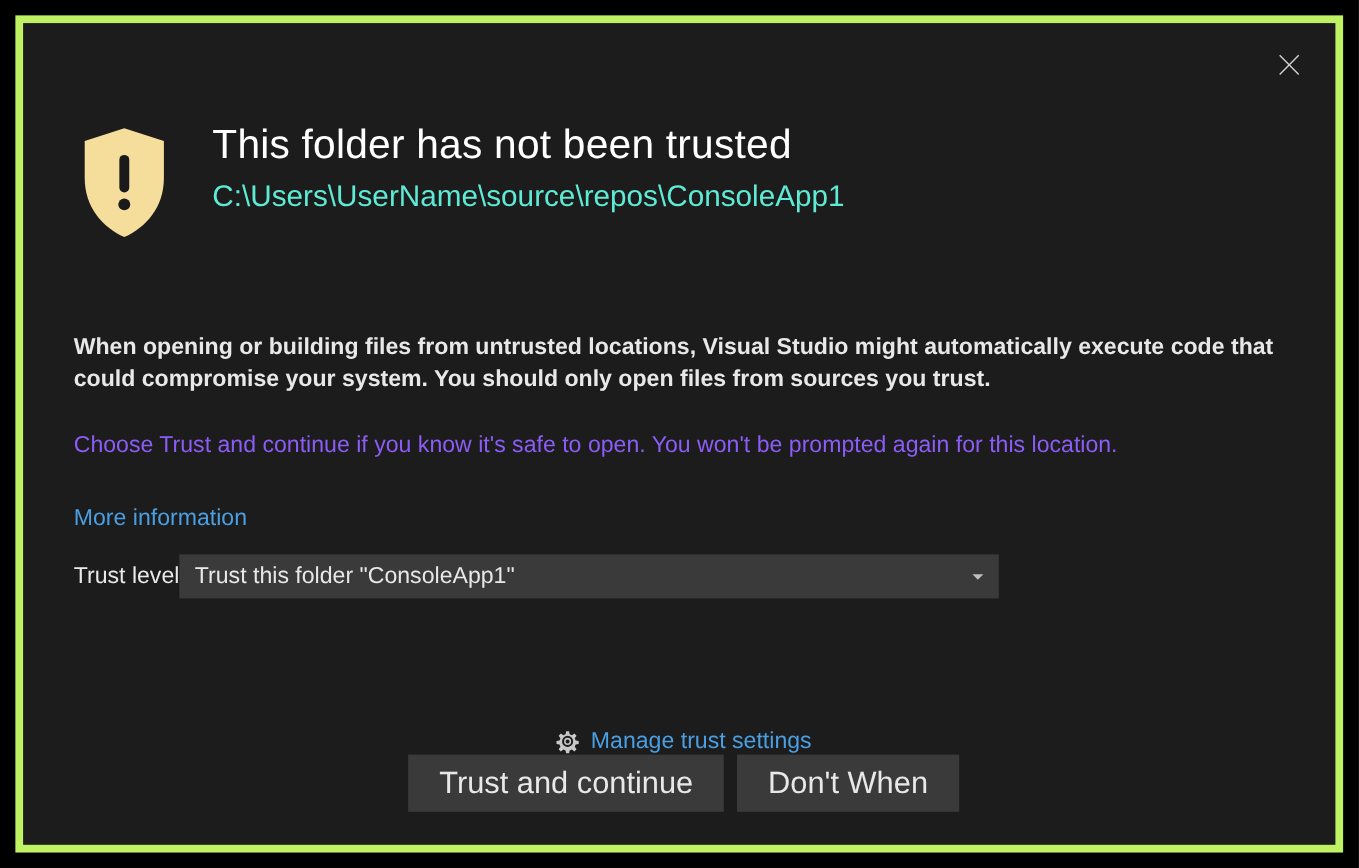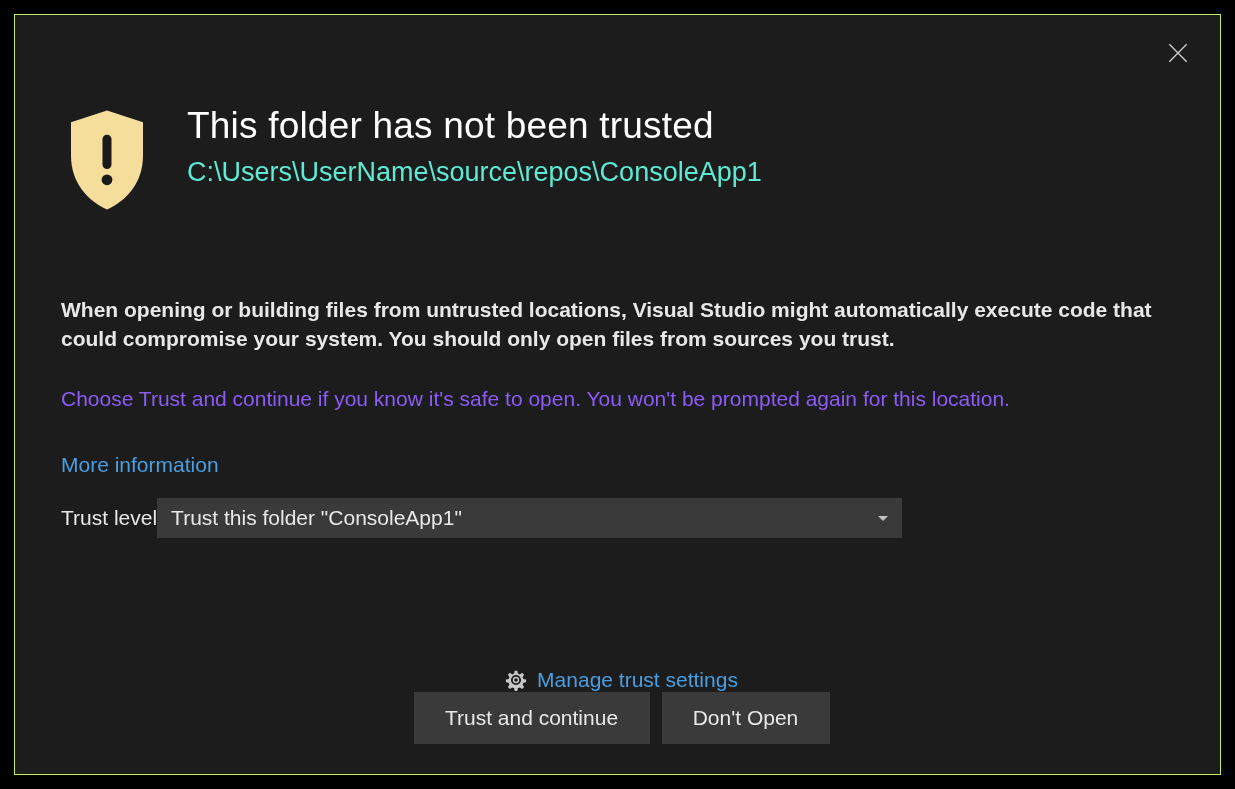--- a/index.html
+++ b/index.html
@@ -14,21 +14,21 @@
       font-family: "Segoe UI", -apple-system, BlinkMacSystemFont, sans-serif;
       color: #e0e0e0;
       display: flex;
       align-items: center;
       justify-content: center;
     }
     .dialog {
       background: #1c1c1c;
       width: 1207px;
       height: 761px;
-      border: 1px solid #bef264;
+      border: 7px solid #bef264;
       position: relative;
       padding: 0;
     }
     .close-button {
       position: absolute;
       top: 22px;
       right: 26px;
       width: 32px;
       height: 32px;
       cursor: pointer;
@@ -165,21 +165,21 @@
       color: #4a9fe3;
     }
     .footer-buttons {
       display: flex;
       gap: 12px;
     }
     .btn {
       background: #3a3a3a;
       border: none;
       color: #e8e8e8;
-      font-size: 21px;
+      font-size: 28px;
       font-weight: 400;
       font-family: inherit;
       cursor: pointer;
       height: 52px;
       padding: 0 28px;
       display: flex;
       align-items: center;
       justify-content: center;
     }
     .btn-primary {
@@ -233,17 +233,17 @@
       <span class="gear-icon">
         <svg viewBox="0 0 24 24">
           <path d="M12 8.5 A3.5 3.5 0 1 1 12 15.5 A3.5 3.5 0 1 1 12 8.5 M12 10 A2 2 0 1 0 12 14 A2 2 0 1 0 12 10 Z"></path>
           <path d="M13.5 2 L14 5 L16.2 5.9 L18.7 4.1 L20.9 6.3 L19.1 8.8 L20 11 L23 11.5 L23 14.5 L20 15 L19.1 17.2 L20.9 19.7 L18.7 21.9 L16.2 20.1 L14 21 L13.5 24 L10.5 24 L10 21 L7.8 20.1 L5.3 21.9 L3.1 19.7 L4.9 17.2 L4 15 L1 14.5 L1 11.5 L4 11 L4.9 8.8 L3.1 6.3 L5.3 4.1 L7.8 5.9 L10 5 L10.5 2 Z M12 6.5 A5.5 5.5 0 1 0 12 17.5 A5.5 5.5 0 1 0 12 6.5 Z" fill-rule="evenodd"></path>
         </svg>
       </span>
       <span class="manage-link-text">Manage trust settings</span>
     </div>
     <div class="footer-buttons">
       <button class="btn btn-primary">Trust and continue</button>
-      <button class="btn btn-secondary">Don't Open</button>
+      <button class="btn btn-secondary">Don't When</button>
     </div>
   </div>
 
 </div>
 
 </body></html>

